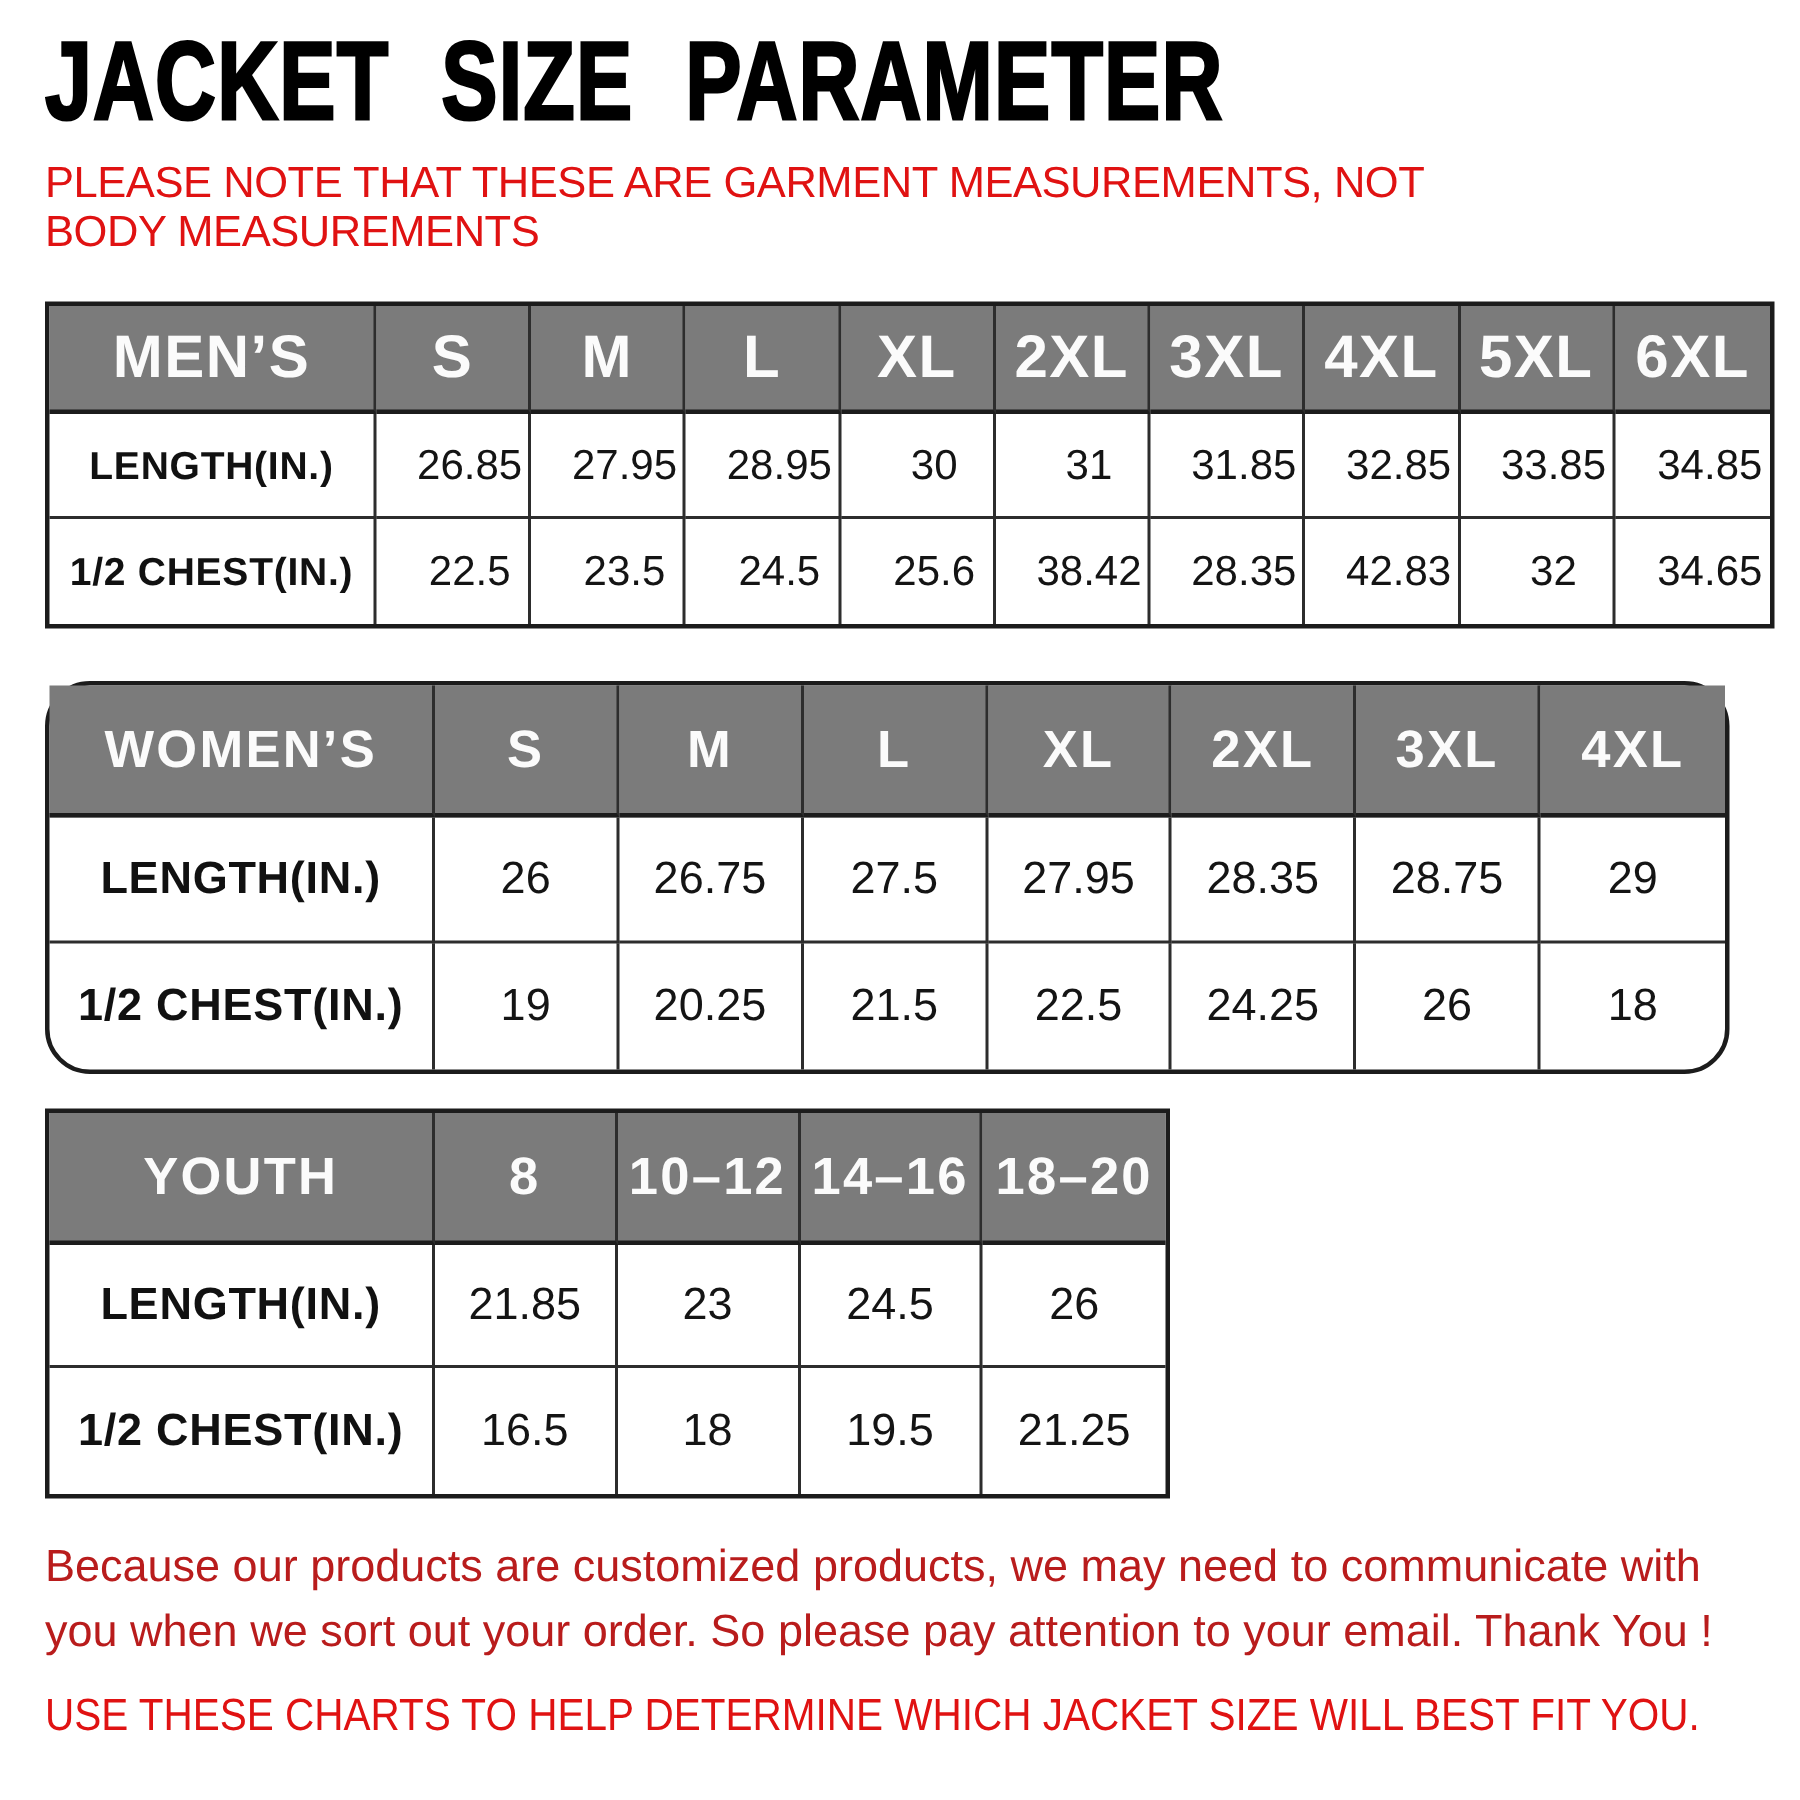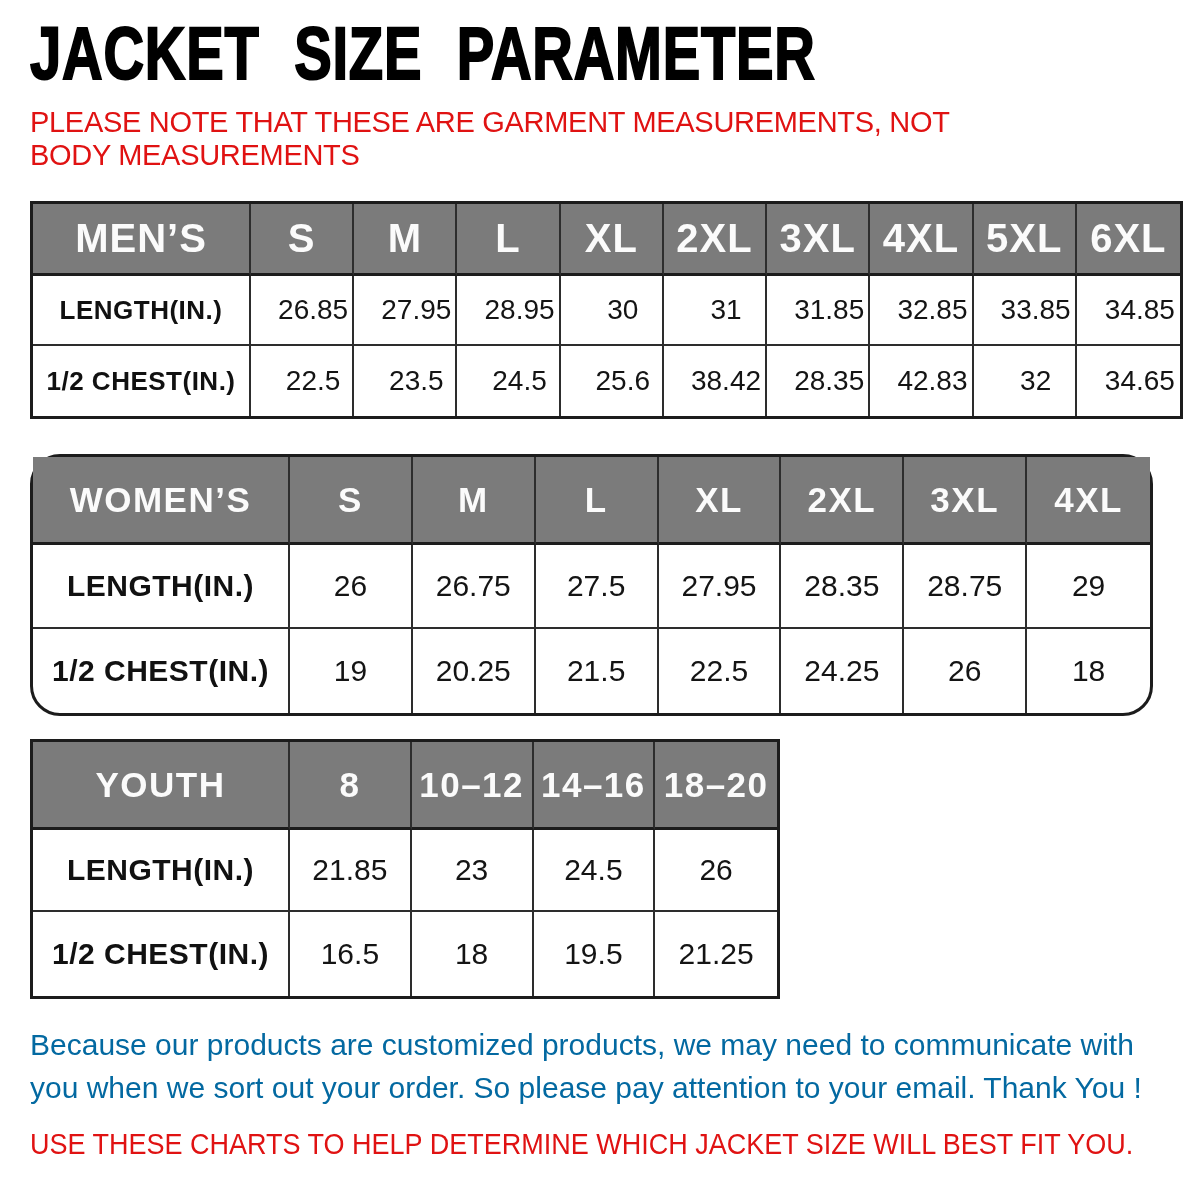--- a/index.html
+++ b/index.html
@@ -84,21 +84,21 @@
     grid-template-rows:88px 82px 84px;
   }
   .womens .hcell,.youth .hcell{font-size:35px;letter-spacing:1.5px;}
   .womens .lcell,.youth .lcell{font-size:30px;}
   .womens .vcell,.youth .vcell{font-size:30px;}
 
   
   .footer-para{
     margin:24px 0 0 0;
     width:1160px;
-    color:#0369a1;
+    color:#b91c1c;
     font-size:30px;
     line-height:43px;
     font-weight:normal;
   }
   .footer-line{
     margin:18px 0 0 0;
     color:#e01212;
     font-size:30px;
     line-height:34px;
     white-space:nowrap;

